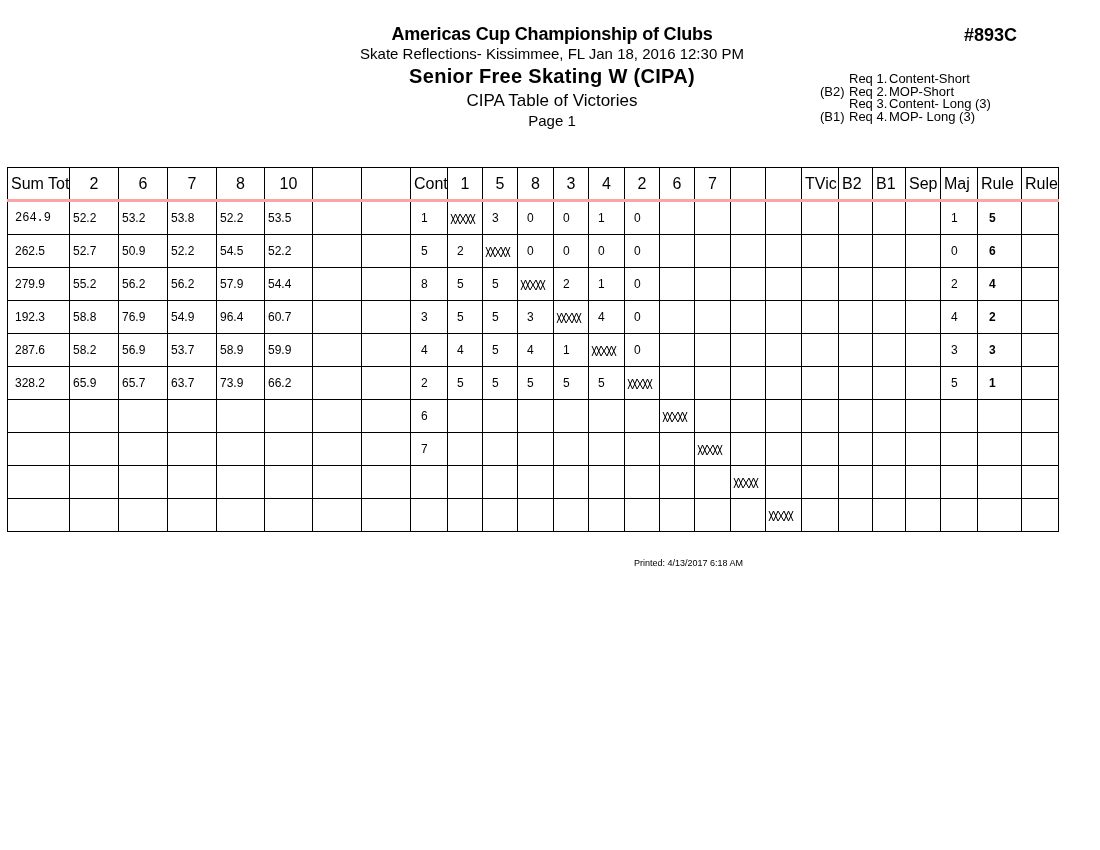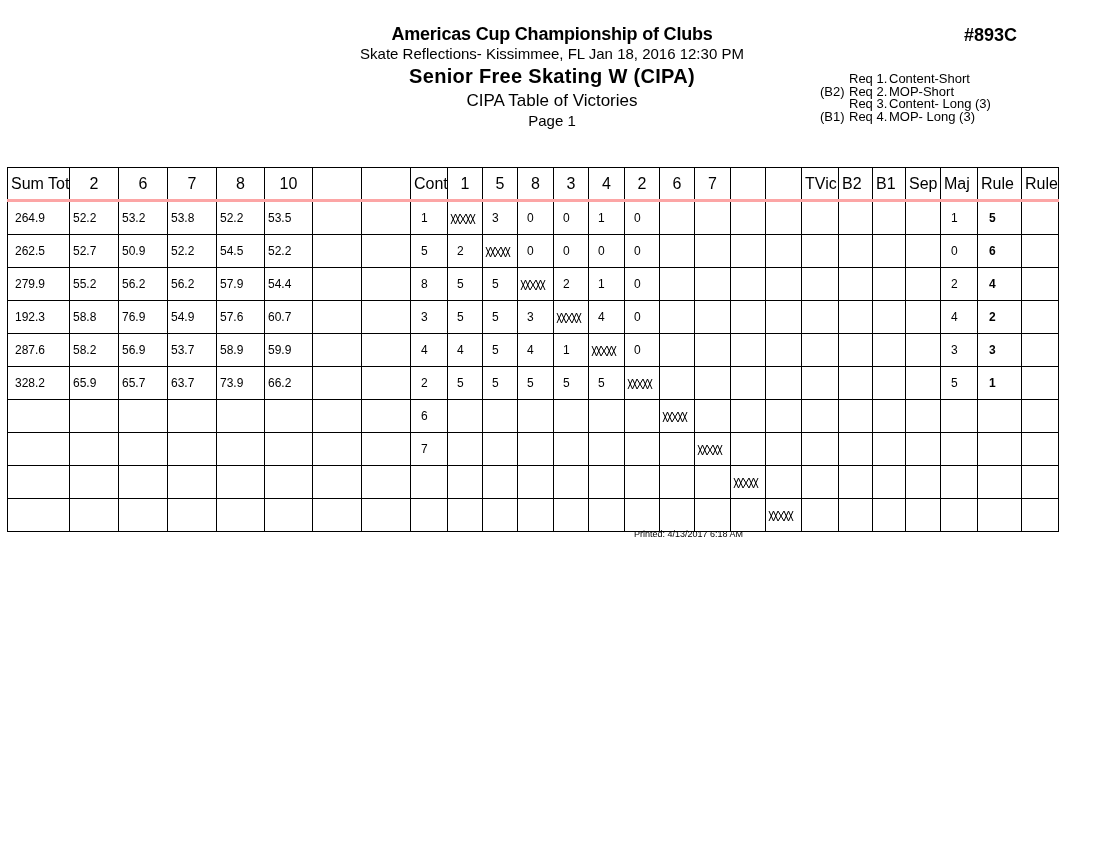--- a/index.html
+++ b/index.html
@@ -14,21 +14,21 @@
   #reqs { position:absolute; top:73px; left:820px; font-size:13px; line-height:12.5px; }
   .req-row { display:flex; white-space:nowrap; }
   .req-b { width:29px; }
   .req-num { width:40px; }
   table.vic { position:absolute; left:7px; top:167px; border-collapse:collapse; table-layout:fixed; }
   table.vic td { border:1px solid #000; height:32px; padding:0 0 0 3px; font-size:12px; white-space:nowrap; overflow:hidden; vertical-align:middle; }
   table.vic tr.head td { border-bottom:3px solid #fca5a5; height:31px; font-size:16px; }
   table.vic td.c { text-align:center; padding-left:0; }
   table.vic td.b { font-weight:bold; }
   .xxx { display:inline-block; width:26px; height:12px; vertical-align:middle; }
-  #printed { position:absolute; top:529px; left:634px; font-size:9px; white-space:nowrap; }
+  #printed { position:absolute; top:558px; left:634px; font-size:9px; white-space:nowrap; }
 </style>
 </head>
 <body>
 
 <div id="title" class="hdr">Americas Cup Championship of Clubs</div>
 <div id="subtitle" class="hdr">Skate Reflections- Kissimmee, FL  Jan 18, 2016  12:30 PM</div>
 <div id="event" class="hdr">Senior Free Skating W (CIPA)</div>
 <div id="tabletitle" class="hdr">CIPA Table of Victories</div>
 <div id="pagenum" class="hdr">Page 1</div>
 <div id="docnum">#893C</div>
@@ -108,21 +108,21 @@
         <td></td>
         <td>TVic</td>
         <td>B2</td>
         <td>B1</td>
         <td>Sep</td>
         <td>Maj</td>
         <td>Rule</td>
         <td>Rule</td>
       </tr>
       <tr>
-        <td style="padding-left: 7px;">264.9</td>
+        <td style="padding-left: 7px; font-family: Liberation Mono, monospace;">264.9</td>
         <td>52.2</td>
         <td>53.2</td>
         <td>53.8</td>
         <td>52.2</td>
         <td>53.5</td>
         <td></td>
         <td></td>
         <td style="padding-left: 10px;">1</td>
         <td style="padding-left: 2px;"><svg class="xxx" viewBox="0 0 26 12">
             <polyline points="1,1 5.5,11 10,1 13,6 16,1 20.5,11 25,1" fill="none" stroke="#000" stroke-width="1"></polyline>
@@ -205,21 +205,21 @@
         <td></td>
         <td style="padding-left: 10px;">2</td>
         <td class="b" style="padding-left: 11px;">4</td>
         <td></td>
       </tr>
       <tr>
         <td style="padding-left: 7px;">192.3</td>
         <td>58.8</td>
         <td>76.9</td>
         <td>54.9</td>
-        <td>57.6</td>
+        <td>96.4</td>
         <td>60.7</td>
         <td></td>
         <td></td>
         <td style="padding-left: 10px;">3</td>
         <td style="padding-left: 9px;">5</td>
         <td style="padding-left: 9px;">5</td>
         <td style="padding-left: 9px;">3</td>
         <td style="padding-left: 2px;"><svg class="xxx" viewBox="0 0 26 12">
             <polyline points="1,1 5.5,11 10,1 13,6 16,1 20.5,11 25,1" fill="none" stroke="#000" stroke-width="1"></polyline>
             <polyline points="1,11 5.5,1 10,11 13,6 16,11 20.5,1 25,11" fill="none" stroke="#000" stroke-width="1"></polyline>

